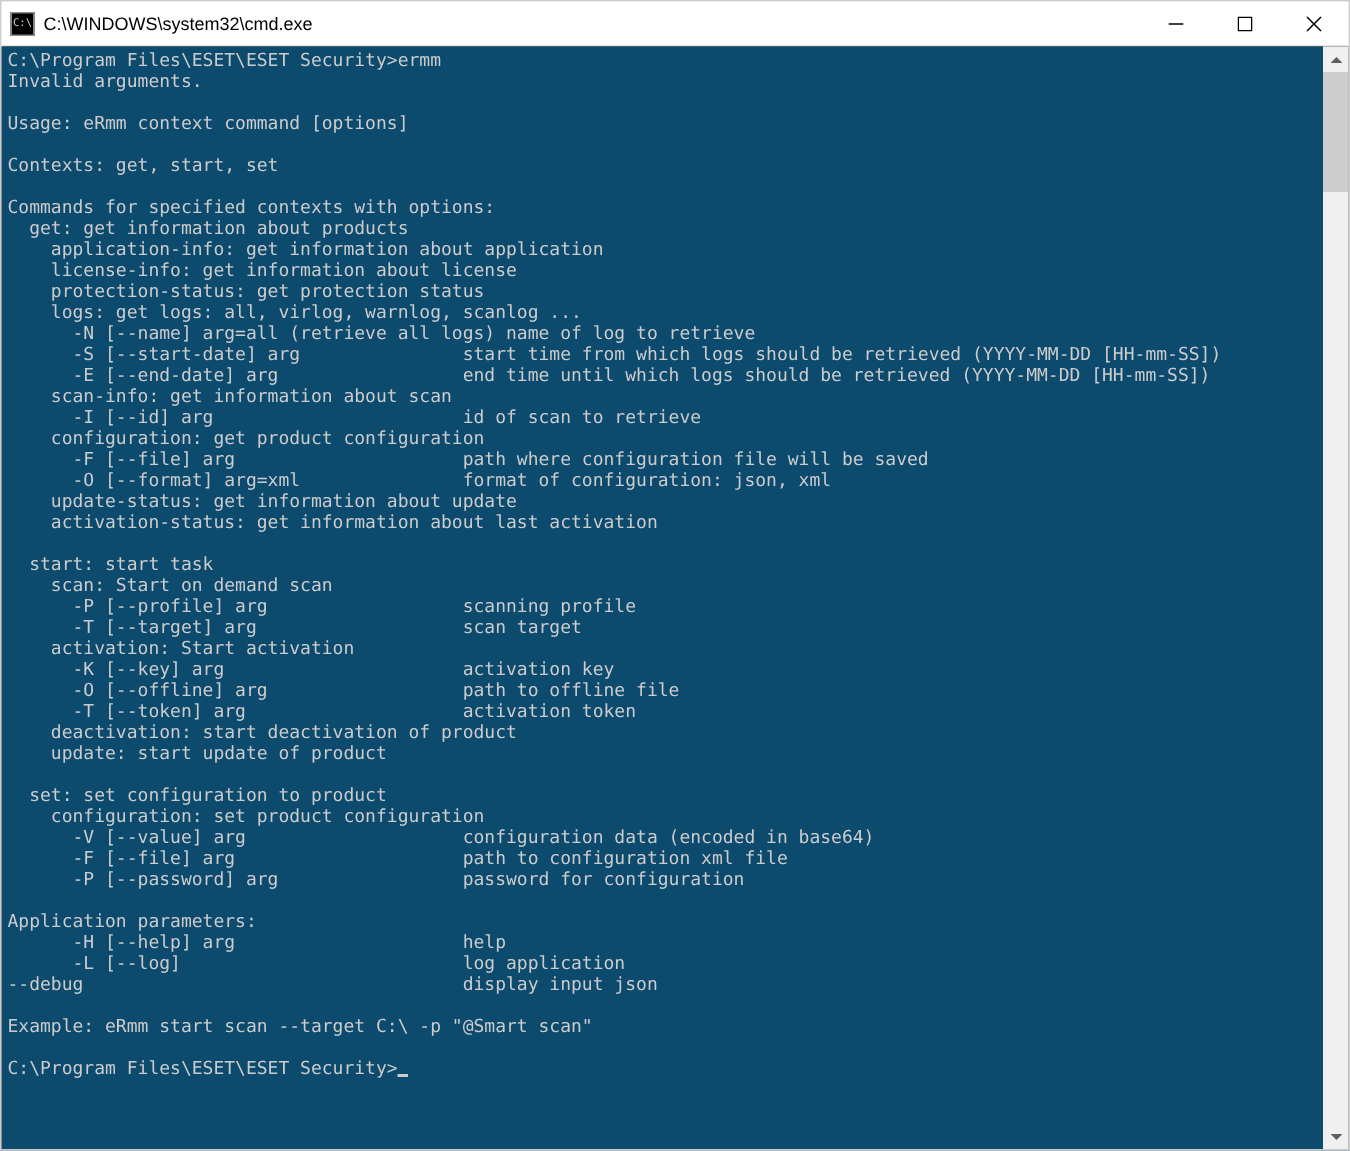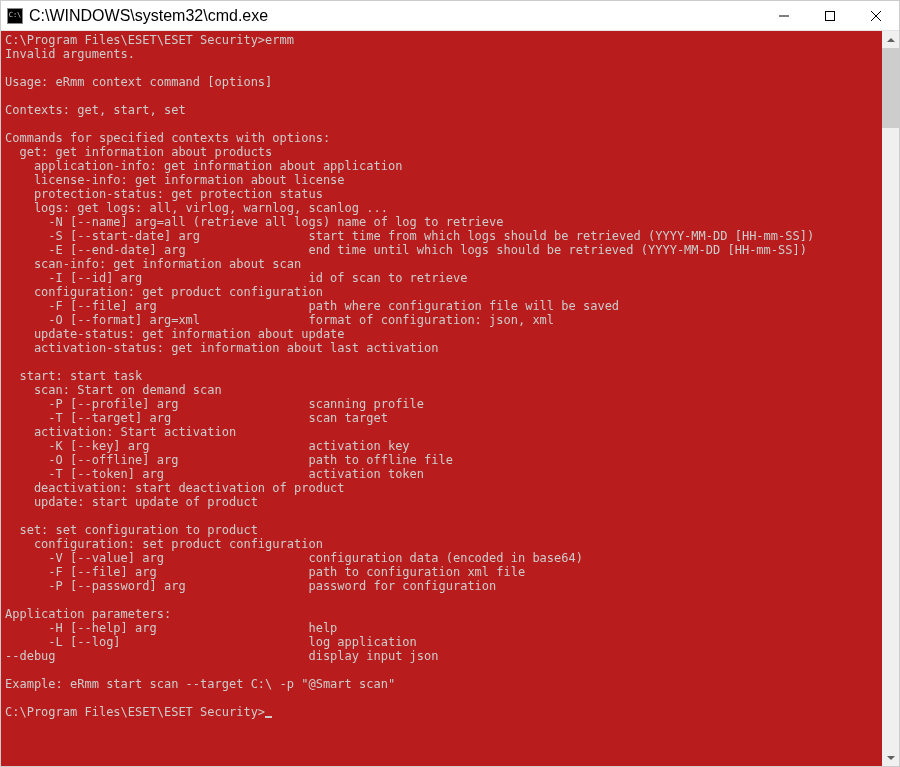--- a/index.html
+++ b/index.html
@@ -38,21 +38,21 @@
       justify-content: center;
       margin-right: 6px;
     }
     .app-icon-text {
       color: #ccc;
       font-size: 7px;
       font-family: Consolas, monospace;
       line-height: 1;
     }
     .window-title {
-      font-size: 16px;
+      font-size: 12px;
       color: #000;
     }
     .titlebar-right {
       display: flex;
     }
     .win-btn {
       width: 46px;
       height: 30px;
       display: flex;
       align-items: center;
@@ -63,21 +63,21 @@
       width: 10px;
       height: 10px;
     }
     .terminal-wrapper {
       display: flex;
       height: calc(100% - 30px);
       background: #000;
     }
     .terminal {
       flex: 1;
-      background: #b91c1c;
+      background: #0c4a6e;
       color: #cccccc;
       font-family: Consolas, 'Lucida Console', monospace;
       font-size: 12px;
       line-height: 14px;
       padding: 2px 4px;
       white-space: pre;
       overflow: hidden;
     }
     .scrollbar {
       width: 17px;

